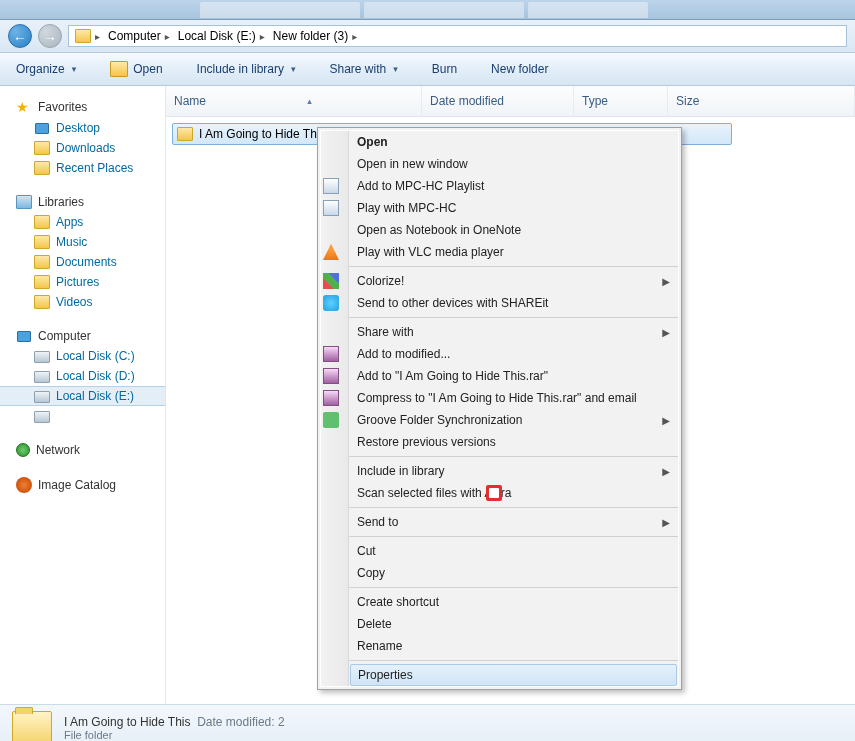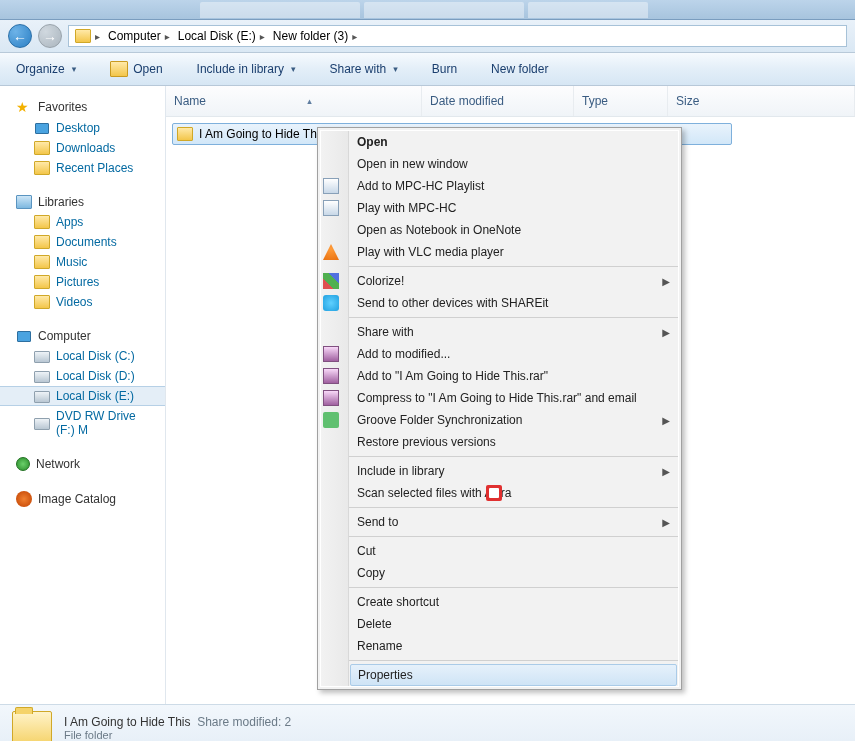--- a/index.html
+++ b/index.html
@@ -223,25 +223,25 @@
       <div class="sb-head">
           <span class="ico16 folder-sm" style="background:linear-gradient(#cde6f7,#7db8e0);border-color:#5a94c0;"></span>
           <span>Libraries</span>
         </div>
       <div class="sb-item">
           <span class="ico16 folder-sm"></span>
           <span>Apps</span>
         </div>
       <div class="sb-item">
           <span class="ico16 folder-sm"></span>
+          <span>Music</span>
+        </div>
+      <div class="sb-item">
+          <span class="ico16 folder-sm"></span>
           <span>Documents</span>
-        </div>
-      <div class="sb-item">
-          <span class="ico16 folder-sm"></span>
-          <span>Music</span>
         </div>
       <div class="sb-item">
           <span class="ico16 folder-sm"></span>
           <span>Pictures</span>
         </div>
       <div class="sb-item">
           <span class="ico16 folder-sm"></span>
           <span>Videos</span>
         </div>
     </div>
@@ -257,21 +257,20 @@
       <div class="sb-item">
           <span class="ico16 drive"></span>
           <span>Local Disk (D:)</span>
         </div>
       <div class="sb-item sel">
           <span class="ico16 drive"></span>
           <span>Local Disk (E:)</span>
         </div>
       <div class="sb-item">
           <span class="ico16 drive"></span>
-          <span>DVD RW Drive (F:)  M</span>
         </div>
     </div>
     <div class="sb-group">
       <div class="sb-head">
           <span class="ico16 globe"></span>
           <span>Network</span>
         </div>
     </div>
     <div class="sb-group">
       <div class="sb-head">
@@ -302,21 +301,21 @@
         <span class="folder-sm"></span>
         <span class="name">I Am Going to Hide This</span>
       </div>
     </div>
   </div>
 </div>
 
 <div class="statusbar">
   <div class="big-folder"></div>
   <div class="status-text">
-    <div class="t1"><span>I Am Going to Hide This</span>&nbsp;&nbsp;<span class="meta"><span>Share modified:</span> <span>2</span></span></div>
+    <div class="t1"><span>I Am Going to Hide This</span>&nbsp;&nbsp;<span class="meta"><span>Date modified:</span> <span>2</span></span></div>
     <div class="t2">File folder</div>
   </div>
 </div>
 
 <div class="context-menu">
   <div class="cm-inner">
     <div class="cm-iconcol"></div>
     <div class="cm-items" id="cm-items">
         <div class="cm-item cm-row bold">
           <span>Open</span>

